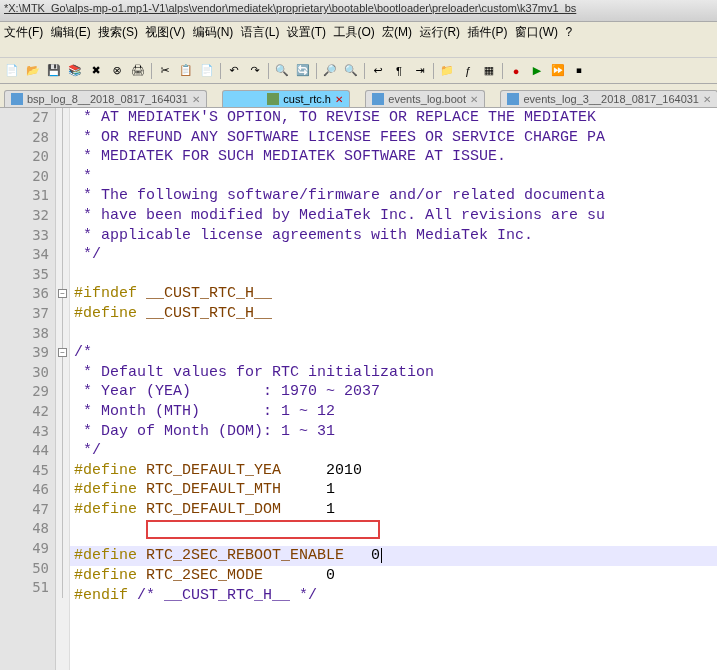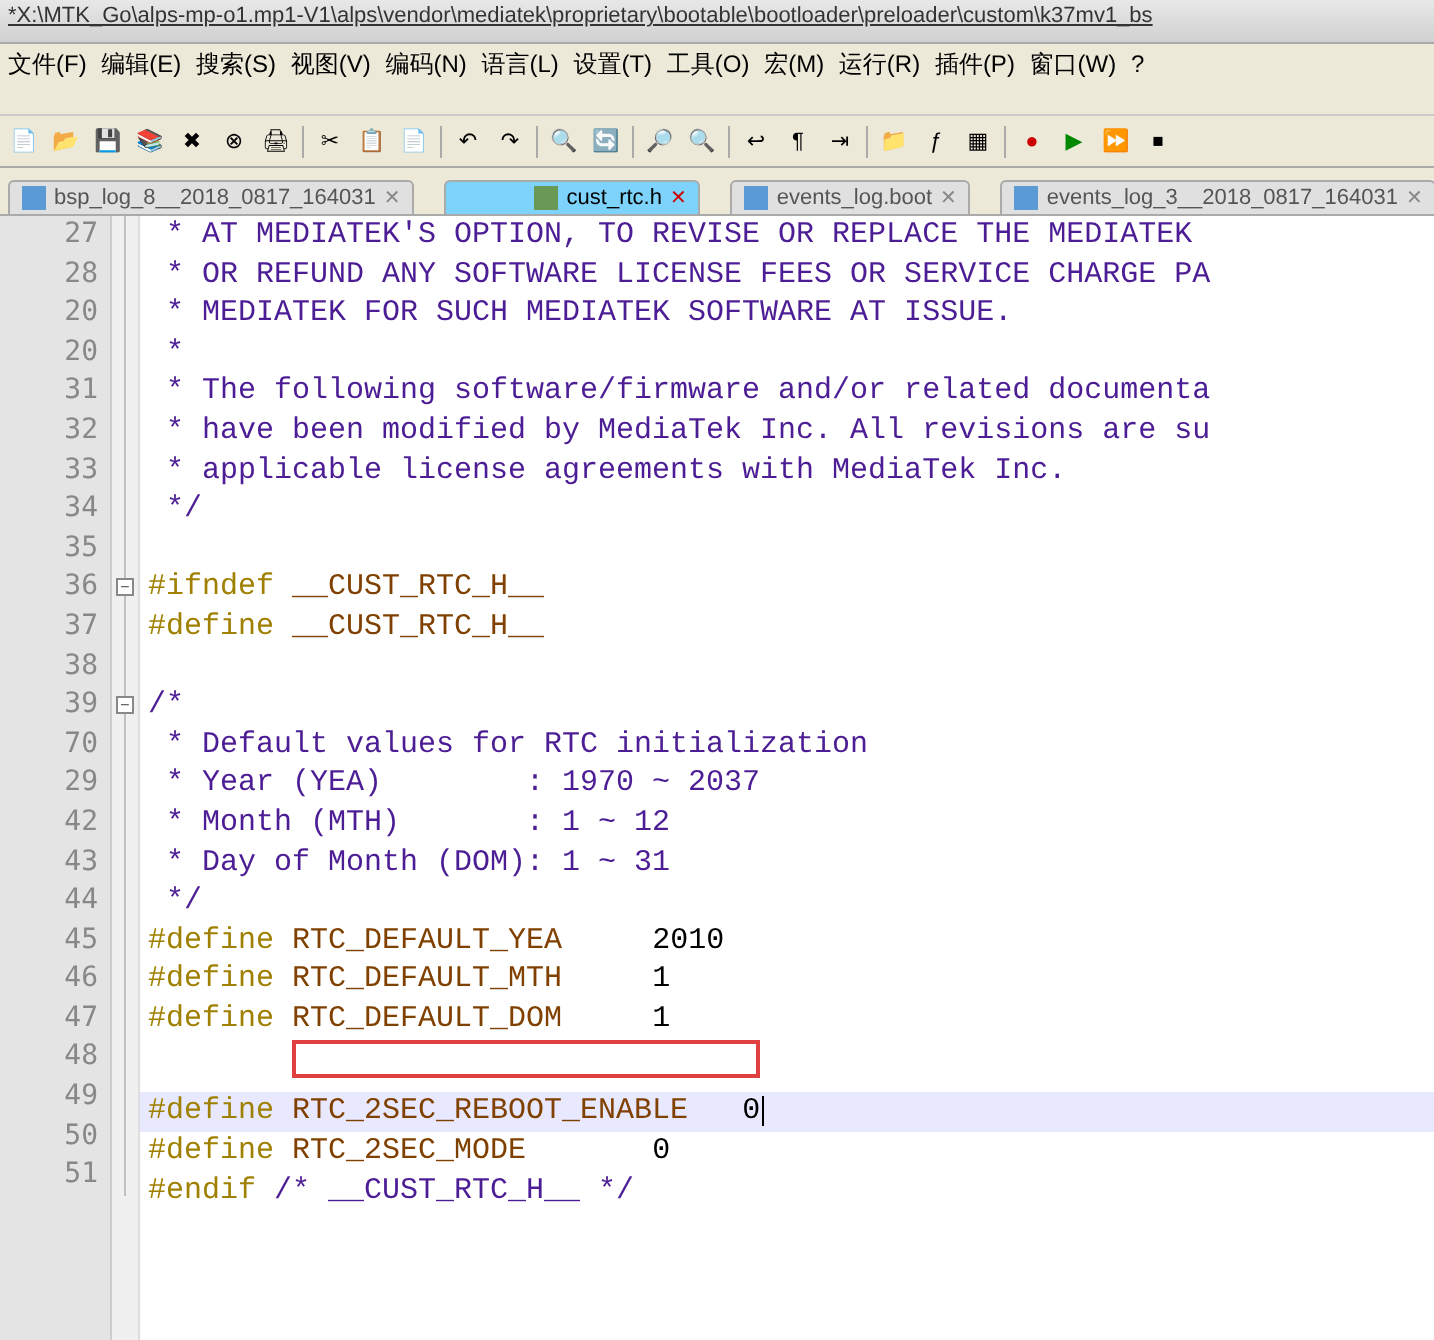--- a/index.html
+++ b/index.html
@@ -138,21 +138,21 @@
       <div class="gutter-line">20</div>
       <div class="gutter-line">31</div>
       <div class="gutter-line">32</div>
       <div class="gutter-line">33</div>
       <div class="gutter-line">34</div>
       <div class="gutter-line">35</div>
       <div class="gutter-line">36</div>
       <div class="gutter-line">37</div>
       <div class="gutter-line">38</div>
       <div class="gutter-line">39</div>
-      <div class="gutter-line">70</div>
+      <div class="gutter-line">30</div>
       <div class="gutter-line">29</div>
       <div class="gutter-line">42</div>
       <div class="gutter-line">43</div>
       <div class="gutter-line">44</div>
       <div class="gutter-line">45</div>
       <div class="gutter-line">46</div>
       <div class="gutter-line">47</div>
       <div class="gutter-line">48</div>
       <div class="gutter-line">49</div>
       <div class="gutter-line">50</div>

